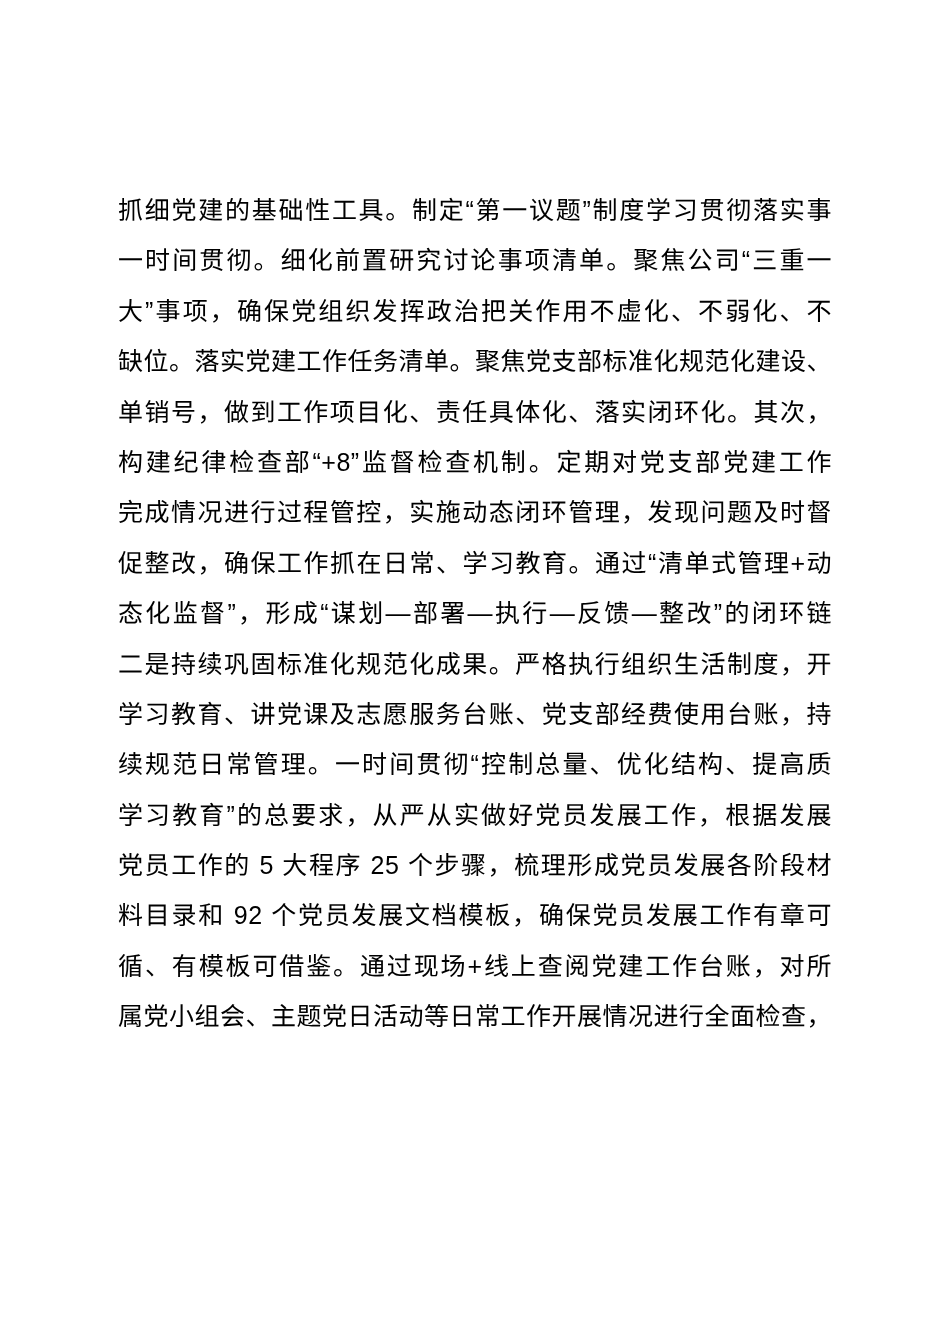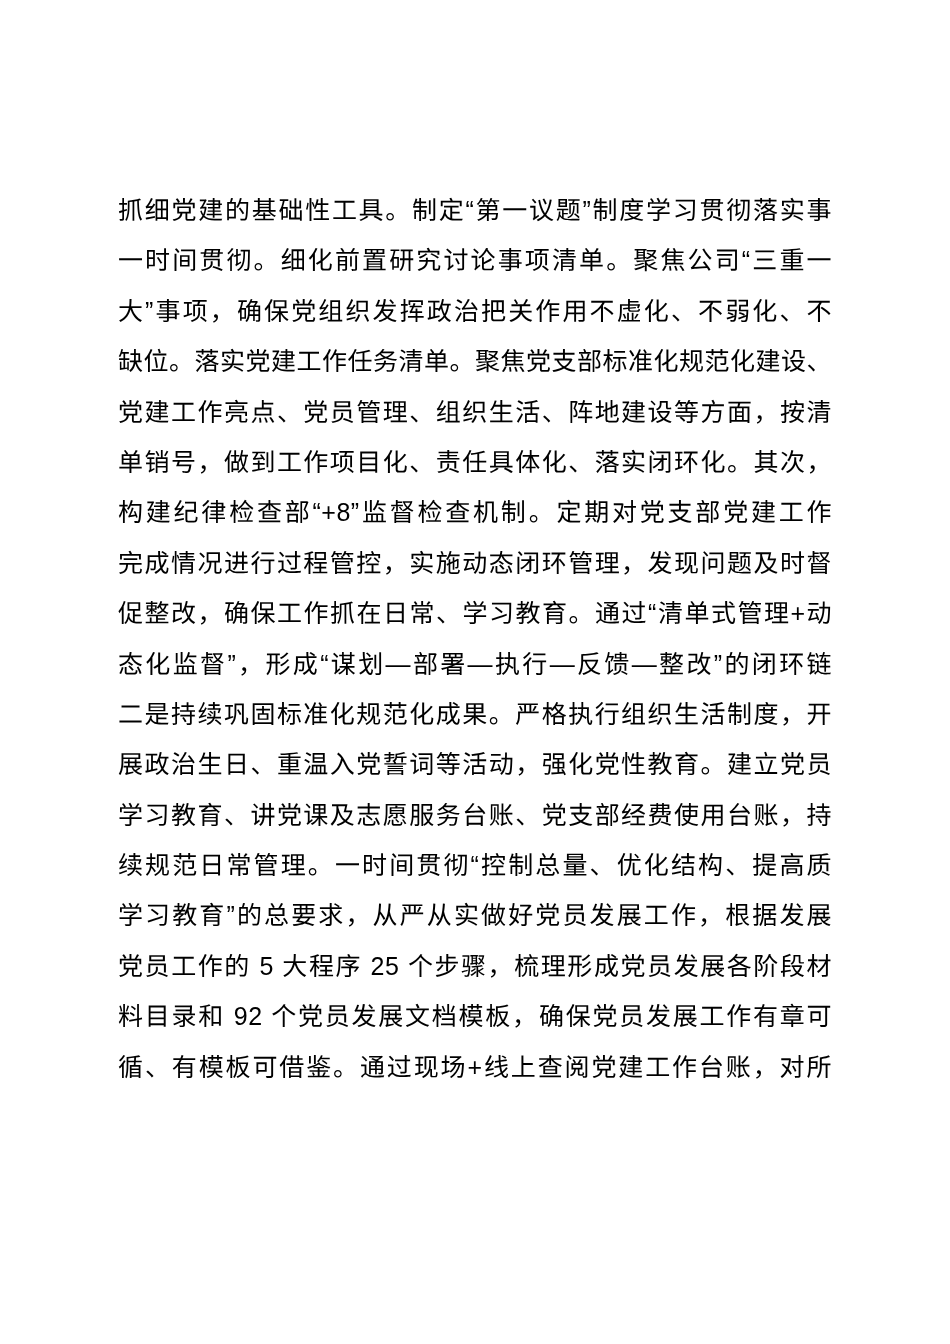--- a/index.html
+++ b/index.html
@@ -45,28 +45,27 @@
 </style>
 </head>
 <body>
 
 <main class="page">
   <article class="doc-text">
     <p class="text-line">抓细党建的基础性工具。制定“第一议题”制度学习贯彻落实事</p>
     <p class="text-line">一时间贯彻。细化前置研究讨论事项清单。聚焦公司“三重一</p>
     <p class="text-line">大”事项，确保党组织发挥政治把关作用不虚化、不弱化、不</p>
     <p class="text-line">缺位。落实党建工作任务清单。聚焦党支部标准化规范化建设、</p>
-    <p class="text-line">党建工作亮点、党员管理、组织生活、阵地建设等方面，按清</p>
     <p class="text-line">单销号，做到工作项目化、责任具体化、落实闭环化。其次，</p>
     <p class="text-line">构建纪律检查部“+8”监督检查机制。定期对党支部党建工作</p>
     <p class="text-line">完成情况进行过程管控，实施动态闭环管理，发现问题及时督</p>
     <p class="text-line">促整改，确保工作抓在日常、学习教育。通过“清单式管理+动</p>
     <p class="text-line">态化监督”，形成“谋划—部署—执行—反馈—整改”的闭环链条。</p>
     <p class="text-line">二是持续巩固标准化规范化成果。严格执行组织生活制度，开</p>
-    <p class="text-line">展政治生日、重温入党誓词等活动，强化党性教育。建立党员</p>
     <p class="text-line">学习教育、讲党课及志愿服务台账、党支部经费使用台账，持</p>
     <p class="text-line">续规范日常管理。一时间贯彻“控制总量、优化结构、提高质量、</p>
     <p class="text-line">学习教育”的总要求，从严从实做好党员发展工作，根据发展</p>
     <p class="text-line">党员工作的 5 大程序 25 个步骤，梳理形成党员发展各阶段材</p>
     <p class="text-line">料目录和 92 个党员发展文档模板，确保党员发展工作有章可</p>
     <p class="text-line">循、有模板可借鉴。通过现场+线上查阅党建工作台账，对所</p>
+    <p class="text-line">属党小组会、主题党日活动等日常工作开展情况进行全面检查，</p>
   </article>
 </main>
 
 </body></html>

